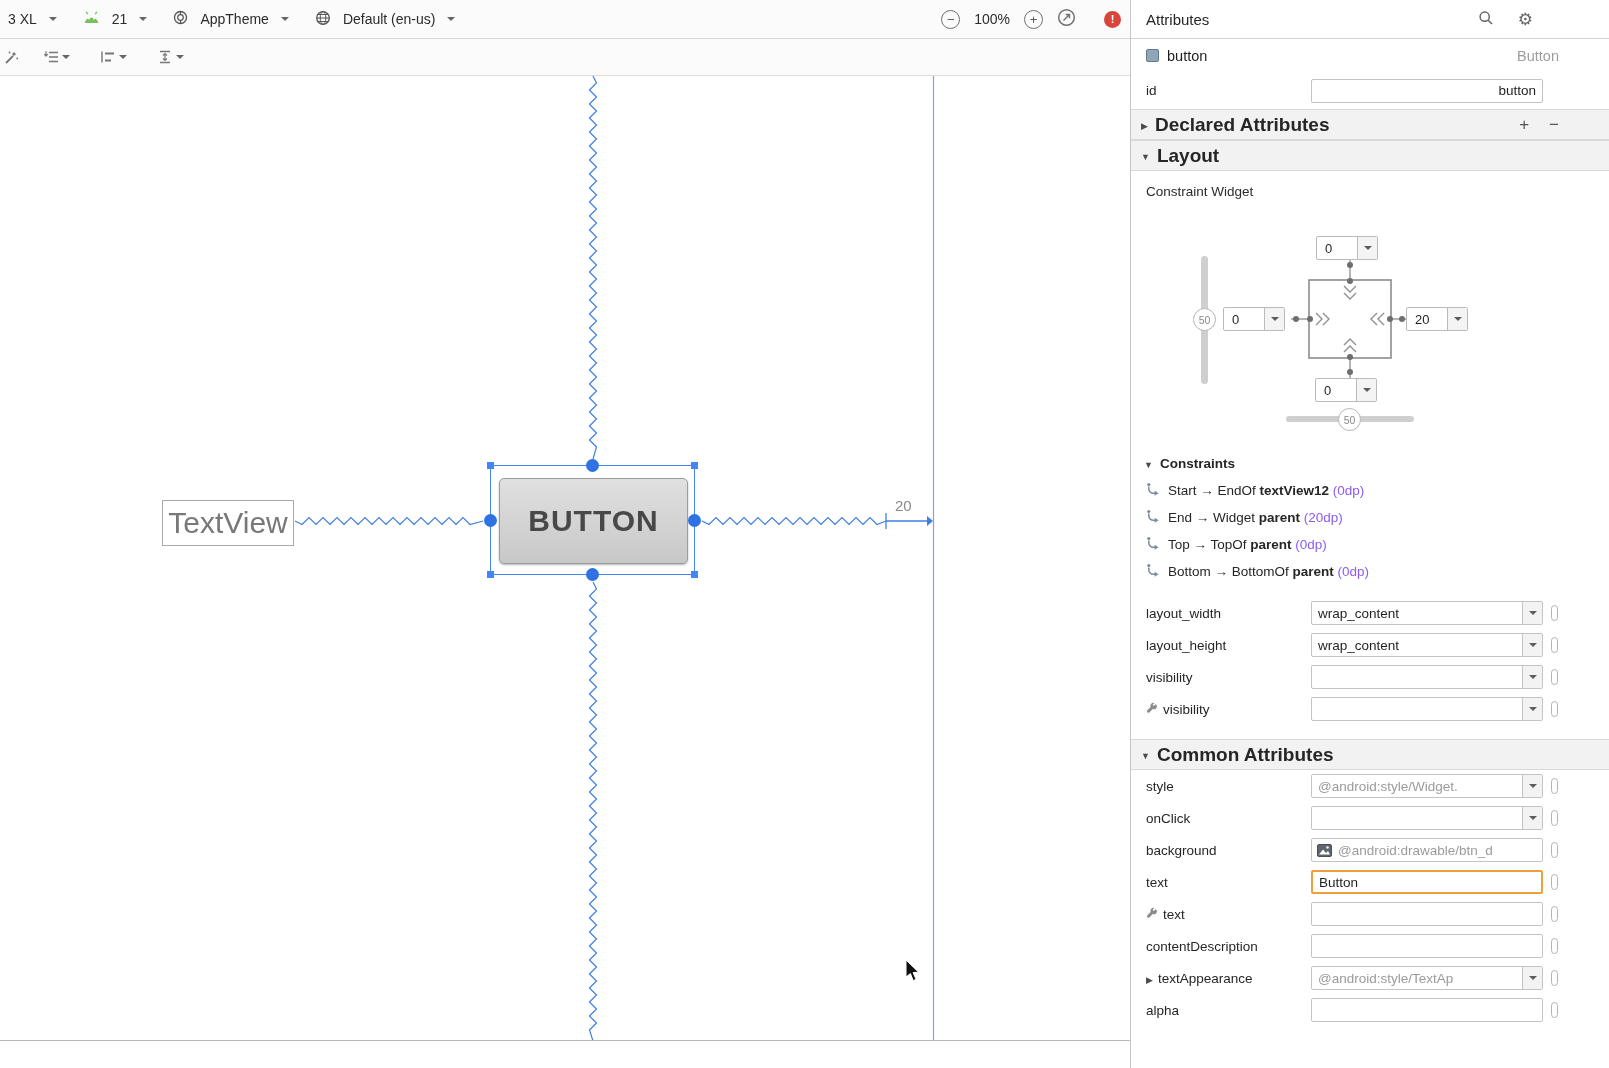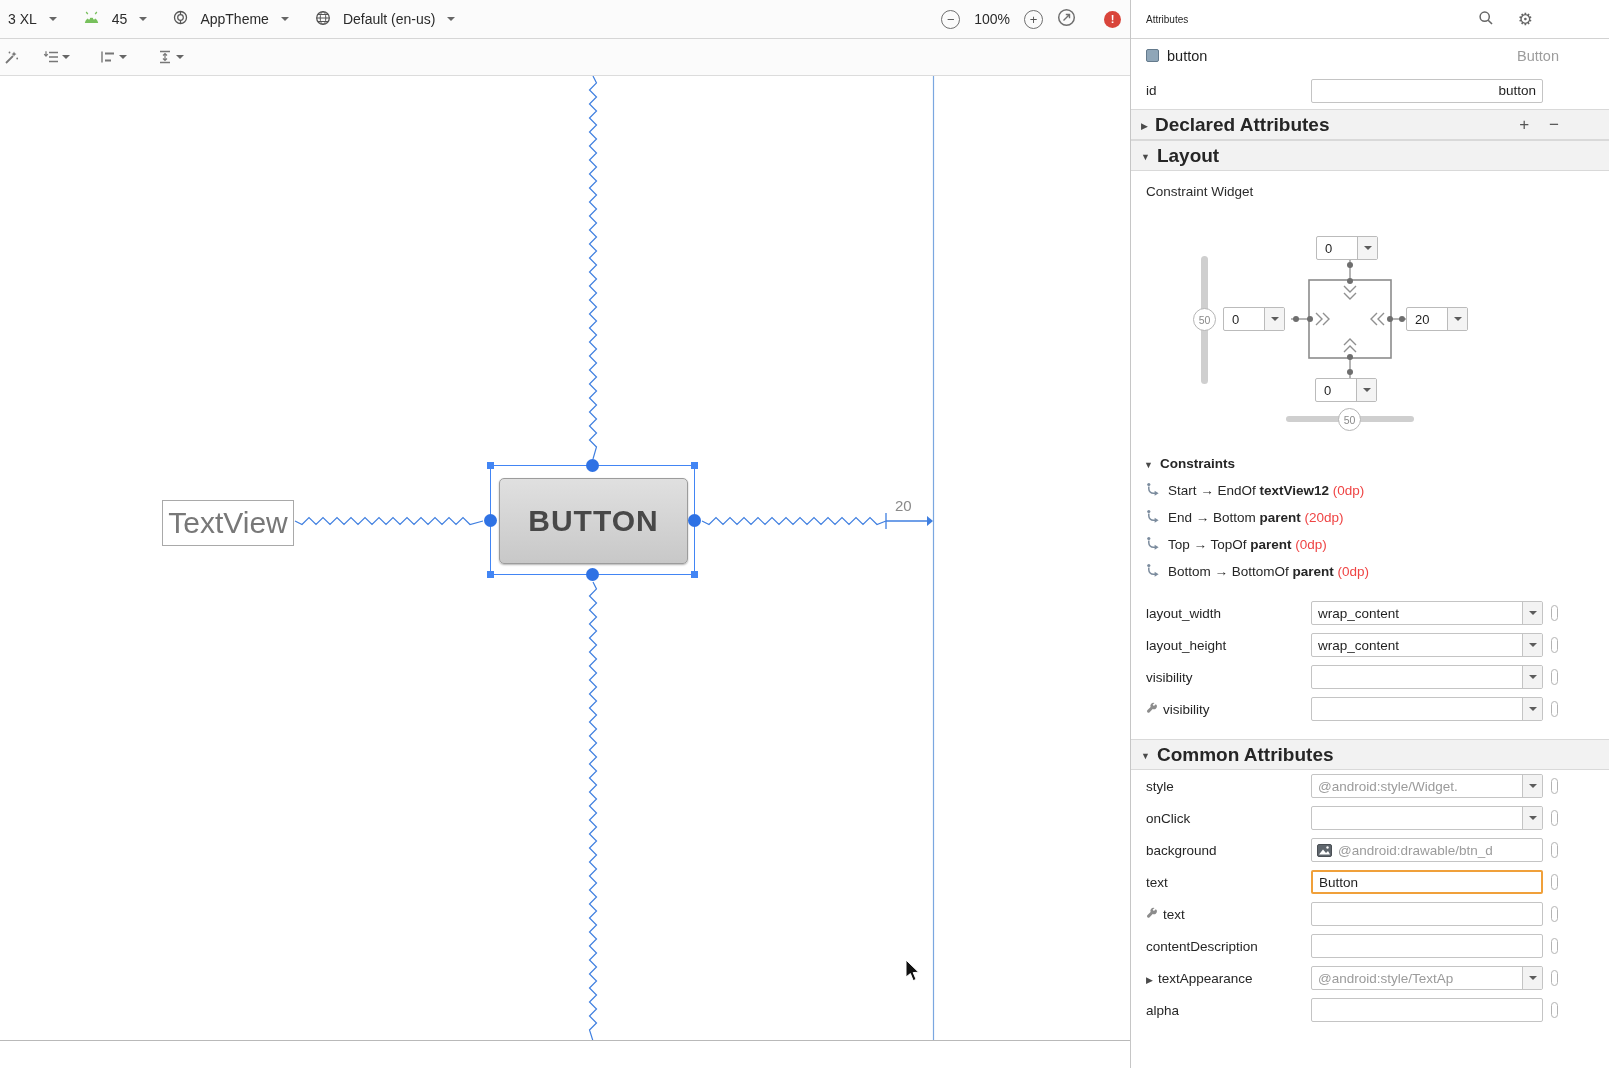--- a/index.html
+++ b/index.html
@@ -44,21 +44,21 @@
   .a-t{left:50%;margin-left:-6.5px;top:-7px} .a-b{left:50%;margin-left:-6.5px;bottom:-7px}
   .a-l{top:50%;margin-top:-6.5px;left:-7px} .a-r{top:50%;margin-top:-6.5px;right:-7px}
 
   .margin-label { position:absolute; left:895px; top:421px; font-size:15px; color:#8a8a8a; }
   .cursor { position:absolute; left:905px; top:884px; }
 
   
   .panel { position:absolute; left:1130px; top:0; width:479px; height:1068px; background:#fff;
            border-left:1px solid #c6c6c6; font-size:13.5px; color:#262626; }
   .p-header { height:39px; border-bottom:1px solid #d2d2d2; display:flex; align-items:center; padding:0 76px 0 15px; gap:24px; }
-  .p-title { font-size:10px; color:#262626;text-align:center; }
+  .p-title { font-size:15px; color:#262626;text-align:center; }
   .p-header .spacer { flex:1; }
   .gear { font-size:17px; color:#666; line-height:1; }
 
   .p-component { height:33px; display:flex; align-items:center; padding:0 50px 0 15px; gap:8px; }
   .comp-icon { width:13px; height:13px; background:#8fa6b8; border:1px solid #647a8c; border-radius:2px; flex:none; }
   .comp-name { font-size:14.5px; color:#1f1f1f; }
   .comp-class { margin-left:auto; font-size:14.5px; color:#9d9d9d; }
 
   .row { display:flex; align-items:center; padding:0 50px 0 15px; }
   .p-idrow { height:37px;text-align:right; }
@@ -90,21 +90,21 @@
   .bias-bar-v { position:absolute; left:70px; top:52px; width:7px; height:128px; background:#cfcfcf; border-radius:4px; }
   .bias-bar-h { position:absolute; left:155px; top:212px; width:128px; height:6px; background:#cfcfcf; border-radius:3px; }
   .bias-circle { position:absolute; width:23px; height:23px; border-radius:50%; background:#fff; border:1px solid #b5b5b5;
                  color:#8a8a8a; font-size:10.5px; display:flex; align-items:center; justify-content:center; }
 
   .c-header { height:27px; display:flex; align-items:center; gap:7px; padding:0 0 0 13px; }
   .c-header b { font-size:13.5px; }
   .c-row { height:27px; display:flex; align-items:center; gap:8px; padding-left:15px; font-size:13.5px; }
   .c-prefix { white-space:pre; }
   .c-target { font-weight:bold; white-space:pre; }
-  .c-suffix { color:#ef4444; white-space:pre; }
+  .c-suffix { color:#8b5cf6; white-space:pre; }
 
   .attr-row { height:32px; }
   .gap8 { height:12px; } .gap10 { height:14px; }
 </style>
 </head>
 <body>
 
 <div class="app">
 
   <div class="design">
@@ -115,21 +115,21 @@
           <span class="chev"></span>
       </div>
       <div class="tb-item">
         <span><svg width="17" height="13" viewBox="0 0 17 13">
               <path d="M1.8 12 a6.8 6.3 0 0 1 13.4 0 z" fill="#77c05c"></path>
               <line x1="4.8" y1="3.2" x2="3.2" y2="1" stroke="#77c05c" stroke-width="1.3"></line>
               <line x1="12.2" y1="3.2" x2="13.8" y2="1" stroke="#77c05c" stroke-width="1.3"></line>
               <circle cx="6" cy="7.4" r="1" fill="#fff"></circle>
               <circle cx="11" cy="7.4" r="1" fill="#fff"></circle>
             </svg></span>
-        <span>45</span>
+        <span>21</span>
           <span class="chev"></span>
       </div>
       <div class="tb-item">
         <span><svg width="15" height="15" viewBox="0 0 15 15">
               <circle cx="7.5" cy="7.5" r="6" fill="none" stroke="#555" stroke-width="1.3"></circle>
               <circle cx="7.5" cy="7.5" r="2.8" fill="none" stroke="#555" stroke-width="1.2"></circle>
               <path d="M7.5 1.5 v3 M7.5 10.5 v3" stroke="#555" stroke-width="1.2"></path>
             </svg></span>
         <span>AppTheme</span>
           <span class="chev"></span>
@@ -324,21 +324,21 @@
             <path d="M8.6 8.8 L12.6 11.3 L8.6 13.8 Z" fill="#7b8b9d"></path>
           </svg></span>
       <span><span class="c-prefix">Start → EndOf </span><span class="c-target">textView12</span><span class="c-suffix"> (0dp)</span></span>
     </div>
     <div class="c-row">
       <span><svg width="14" height="14" viewBox="0 0 14 14">
             <circle cx="2.8" cy="2.5" r="1.6" fill="#7b8b9d"></circle>
             <path d="M2.8 4.5 v2.2 a4.6 4.6 0 0 0 4.6 4.6 h1.6" fill="none" stroke="#7b8b9d" stroke-width="1.5"></path>
             <path d="M8.6 8.8 L12.6 11.3 L8.6 13.8 Z" fill="#7b8b9d"></path>
           </svg></span>
-      <span><span class="c-prefix">End → Bottom </span><span class="c-target">parent</span><span class="c-suffix"> (20dp)</span></span>
+      <span><span class="c-prefix">End → Widget </span><span class="c-target">parent</span><span class="c-suffix"> (20dp)</span></span>
     </div>
     <div class="c-row">
       <span><svg width="14" height="14" viewBox="0 0 14 14">
             <circle cx="2.8" cy="2.5" r="1.6" fill="#7b8b9d"></circle>
             <path d="M2.8 4.5 v2.2 a4.6 4.6 0 0 0 4.6 4.6 h1.6" fill="none" stroke="#7b8b9d" stroke-width="1.5"></path>
             <path d="M8.6 8.8 L12.6 11.3 L8.6 13.8 Z" fill="#7b8b9d"></path>
           </svg></span>
       <span><span class="c-prefix">Top → TopOf </span><span class="c-target">parent</span><span class="c-suffix"> (0dp)</span></span>
     </div>
     <div class="c-row">

